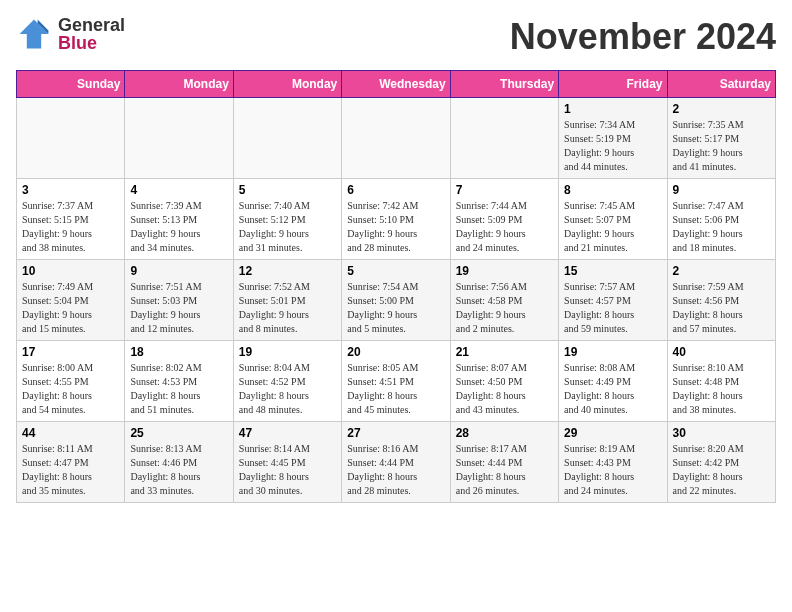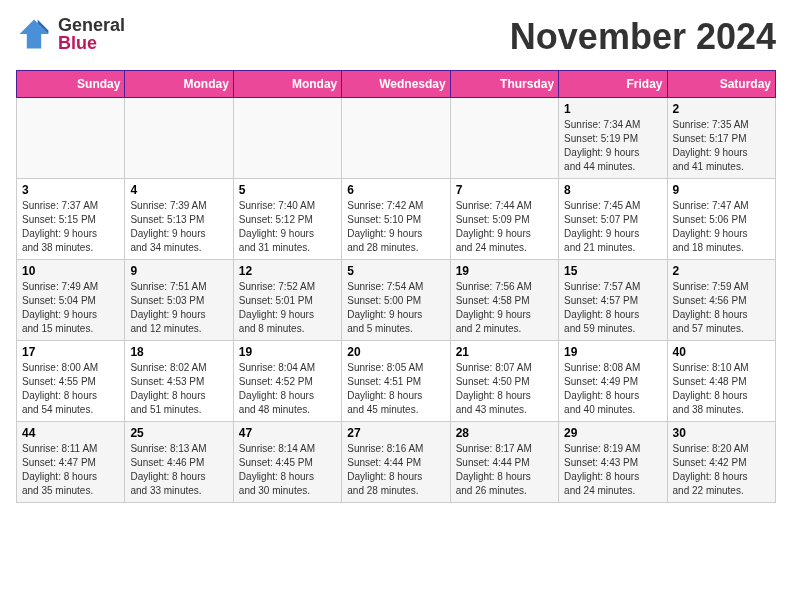--- a/index.html
+++ b/index.html
@@ -83,20 +83,21 @@
     .day-number {
       font-weight: bold;
       font-size: 12px;
       display: block;
       margin-bottom: 2px;
     }
     .day-info {
       font-size: 10px;
       color: #333;
       line-height: 1.4;
+      font-family: Liberation Serif, serif;
     }
     .empty-cell {
       background: #f9f9f9 !important;
     }
   </style>
 </head>
 <body>
 
 <div class="header-area">
   <div class="logo">

